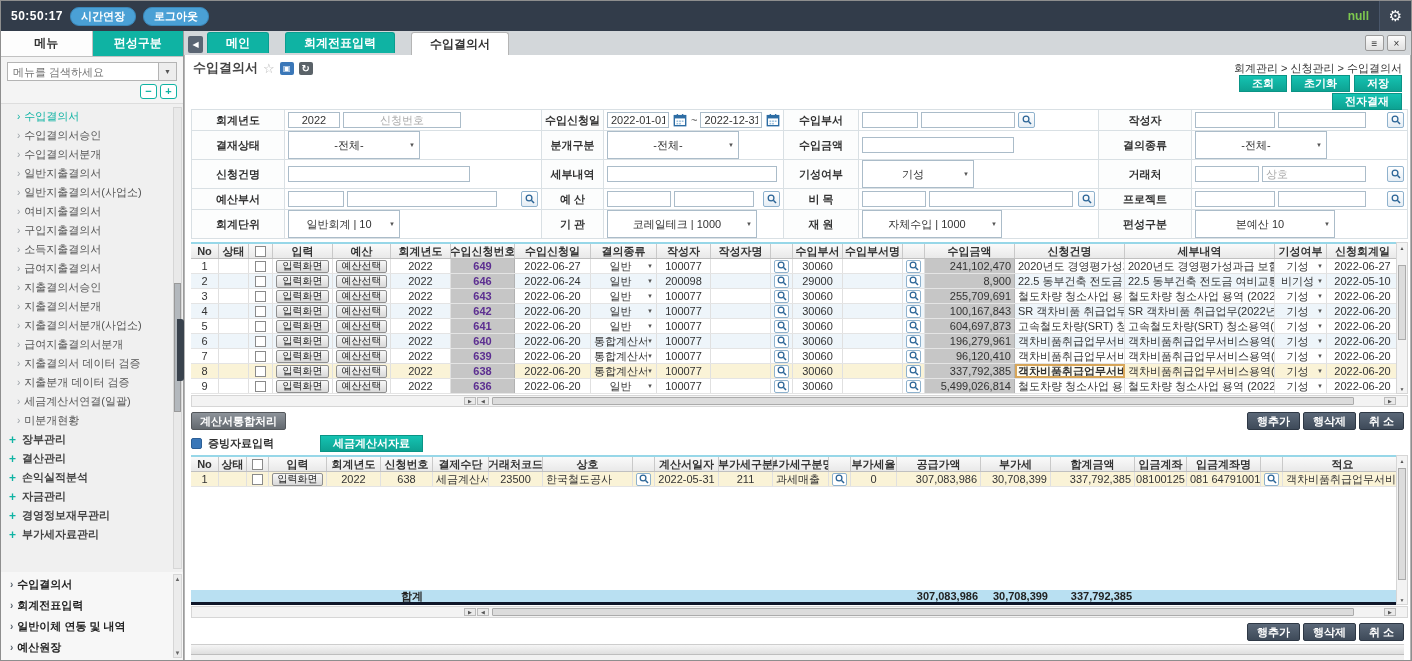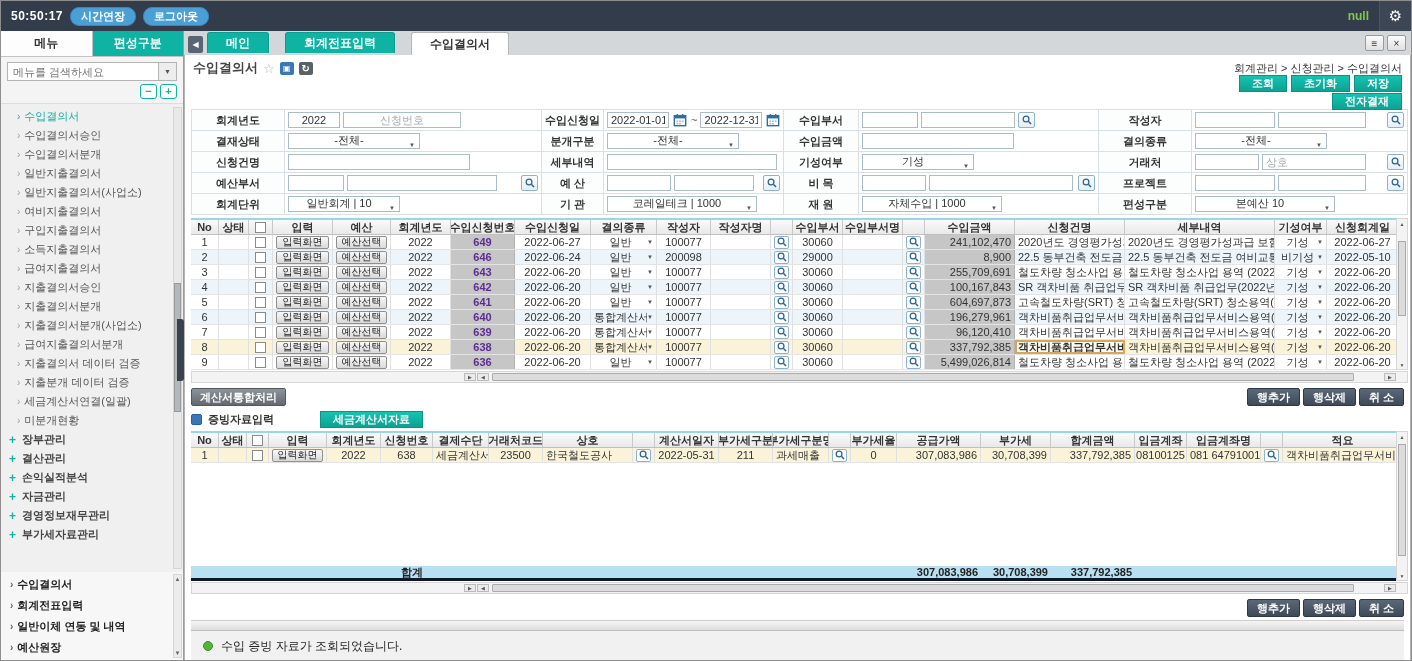--- a/index.html
+++ b/index.html
@@ -64,21 +64,21 @@
 .tealbtn{background:linear-gradient(#15c3b2,#0da headless292);background:linear-gradient(#15c3b2,#0da292);border:1px solid #0a9486;color:#fff;font-weight:bold;font-size:11px;height:17px;padding:0 12px;border-radius:0;display:flex;align-items:center;cursor:pointer;white-space:nowrap}
 
 .filter{width:1216px;border-collapse:collapse;table-layout:fixed;margin-top:0;border:1px solid #b9c5cd}
 .filter td{border:1px solid #d9e0e4;height:21px;padding:0 3px;overflow:hidden;white-space:nowrap;vertical-align:middle}
 .f-label{text-align:center;color:#333;font-weight:bold;background:#fcfdfd}
 .f-fields{background:#fff}
 .f-flex{display:flex;align-items:center;gap:3px}
 .inp{height:16px;border:1px solid #abbcc9;font-size:11px;padding:0 3px;font-family:inherit;color:#333;background:#fff}
 .inp.center{text-align:center}
 .inp::placeholder{color:#aaa}
-.selbox{height:16px;border:1px solid #abbcc9;background:#fff;display:flex;align-items:flex-end;position:relative;font-size:11px;color:#333;cursor:pointer}
+.selbox{height:28px;border:1px solid #abbcc9;background:#fff;display:flex;align-items:center;position:relative;font-size:11px;color:#333;cursor:pointer}
 .selbox .txt{flex:1;text-align:center;padding-right:10px}
 .selbox .arr{position:absolute;right:4px;font-size:6px;color:#555}
 .sbtn{width:17px;height:16px;border:1px solid #8fb2cd;background:linear-gradient(#ffffff,#e6eef5);border-radius:2px;display:flex;align-items:center;justify-content:center;cursor:pointer;flex:none}
 .sb-right{margin-left:auto}
 .calbtn{width:16px;height:16px;display:flex;align-items:center;justify-content:center;cursor:pointer;flex:none}
 .tilde{color:#555}
 
 .grid{position:relative;width:1217px;flex:none}
 .g-view{width:1205px;overflow:hidden}
 .g-head{display:flex;background:linear-gradient(#fafafa,#e9e9e9);border-top:2px solid #97d7e8;border-bottom:1px solid #c0c0c0;height:17px}

